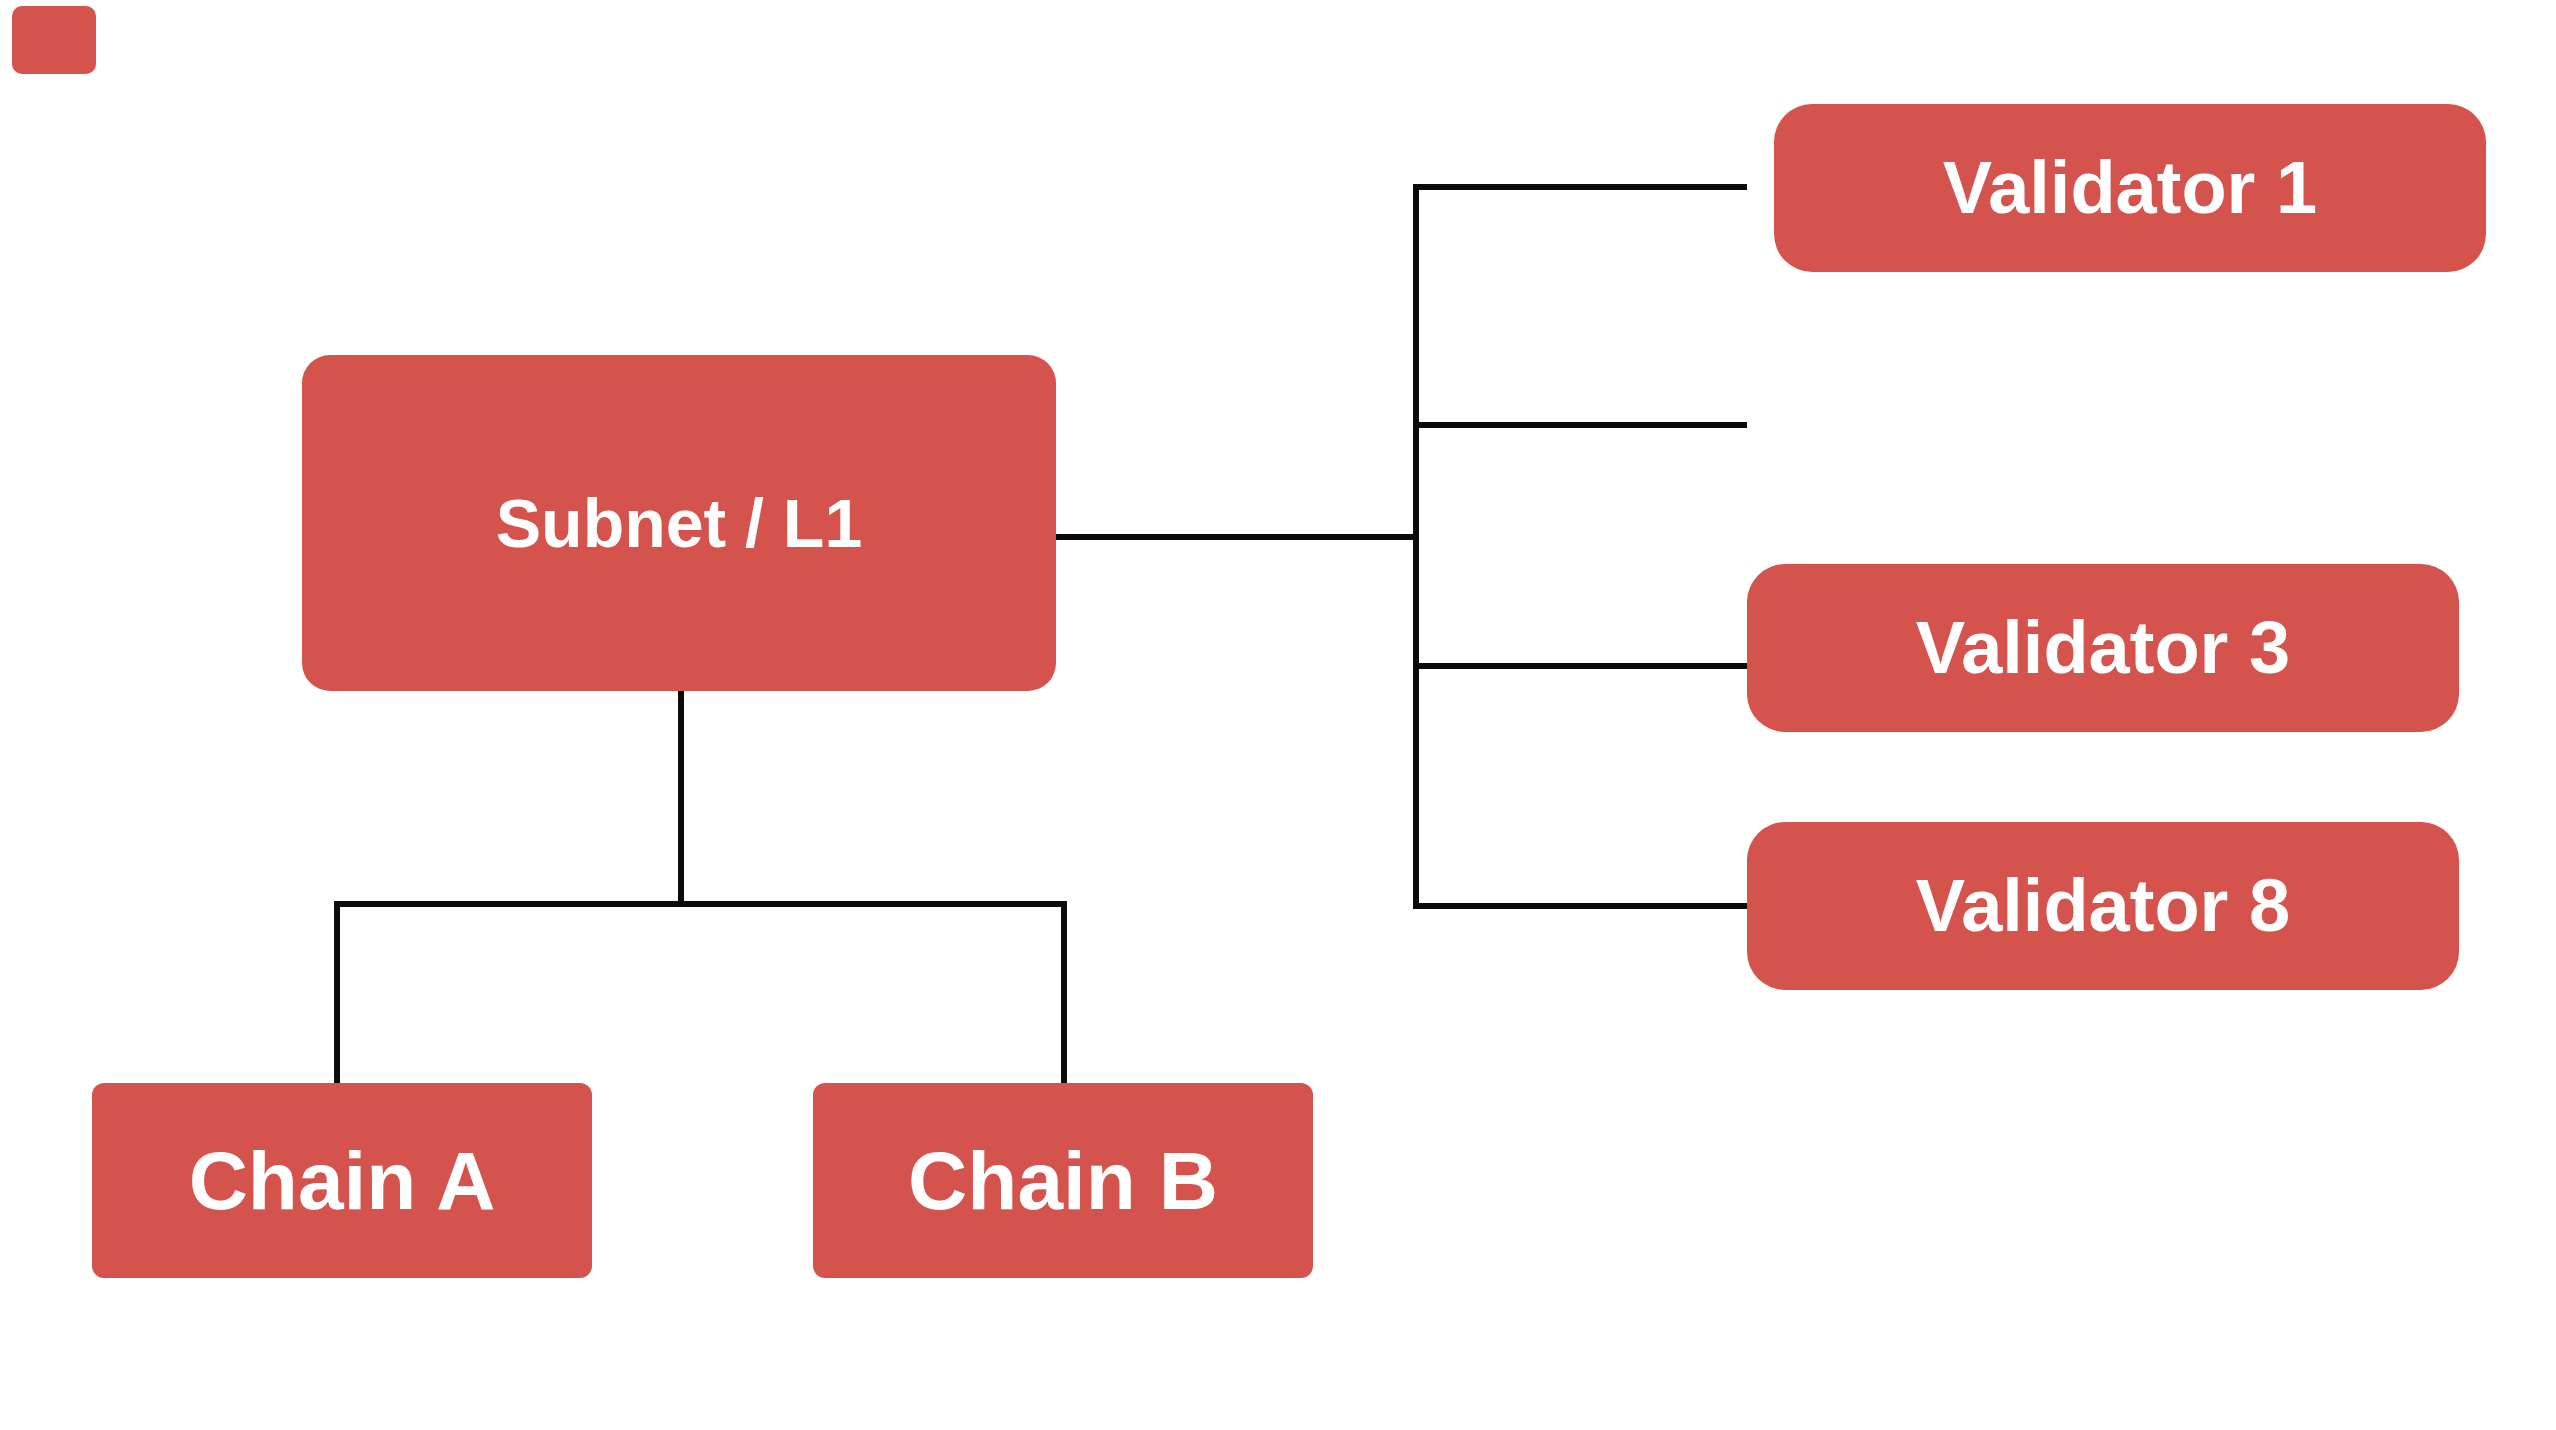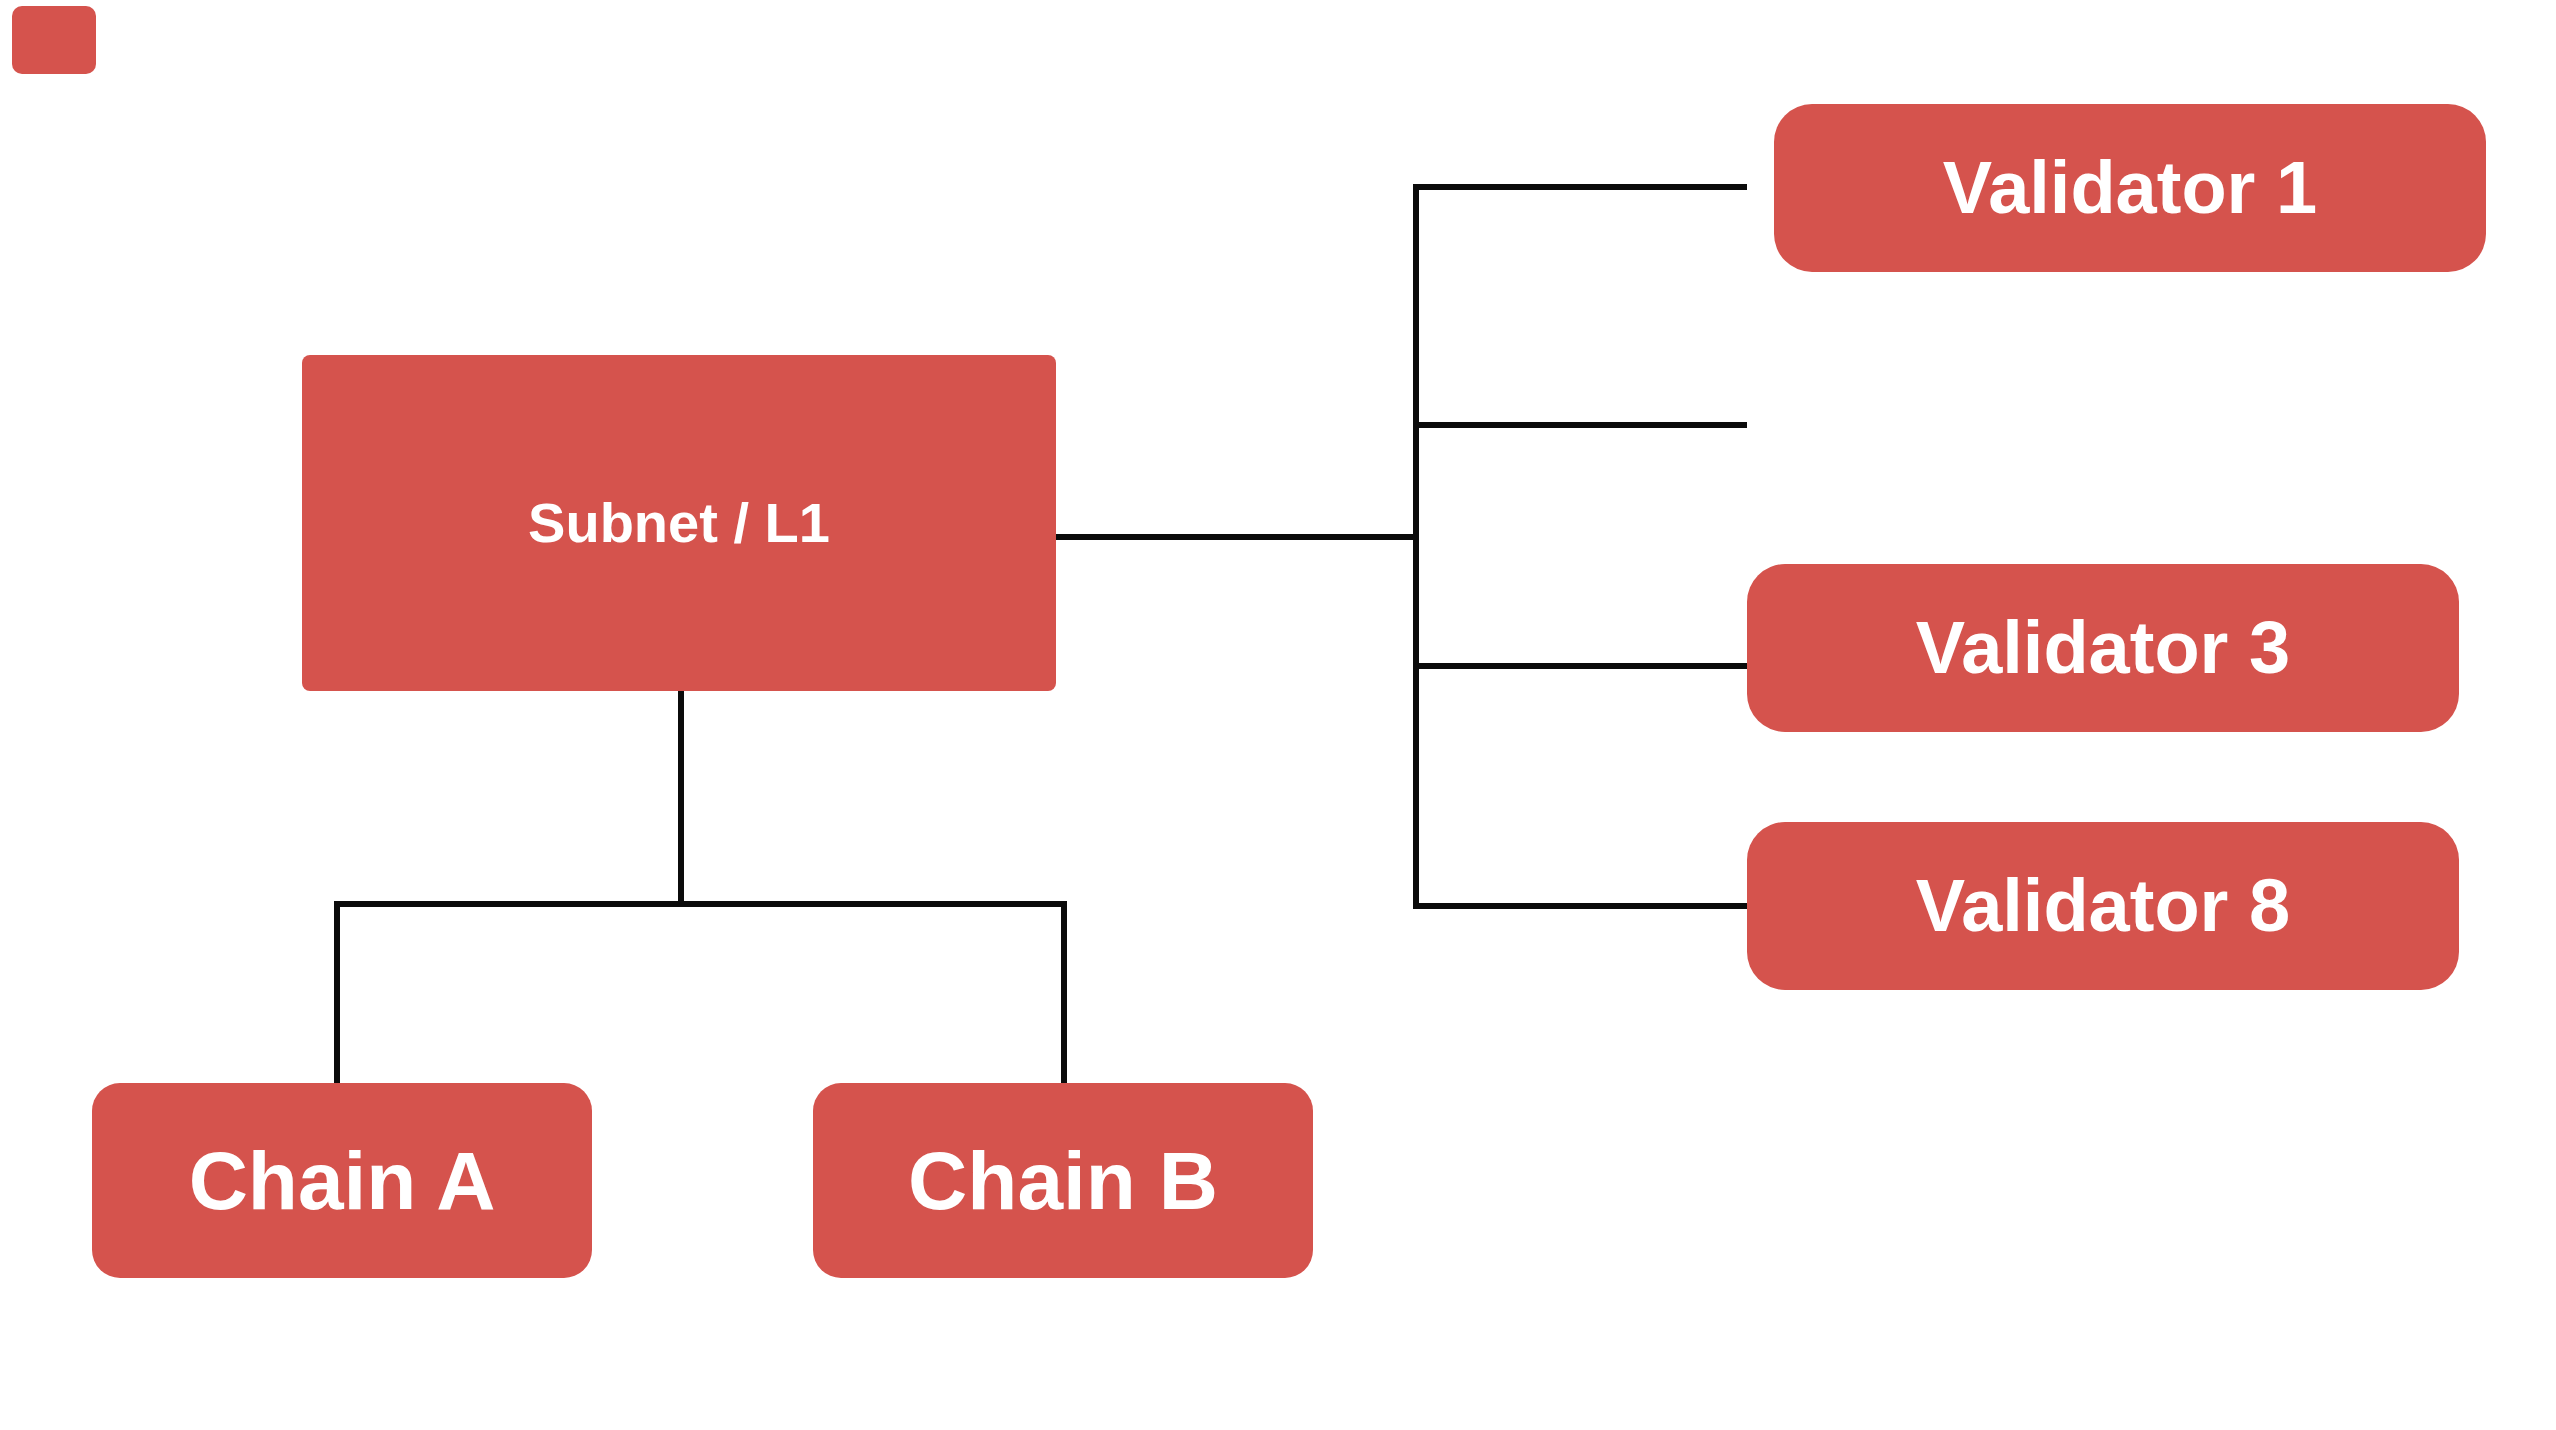--- a/index.html
+++ b/index.html
@@ -33,39 +33,39 @@
 
   
   #corner-artifact {
     left: 12px; top: 6px; width: 84px; height: 68px;
     border-radius: 10px;
   }
 
   
   #subnet-node {
     left: 302px; top: 355px; width: 754px; height: 336px;
-    border-radius: 8px;
-    font-size: 56px;
+    border-radius: 28px;
+    font-size: 68px;
   }
 
   
   .validator-node {
     left: 1747px; width: 712px; height: 168px;
     border-radius: 38px;
     font-size: 74px;
   }
   #validator-1-node { top: 104px; margin-left: 27px; }
   #validator-2-node { top: 342px; }
   #validator-3-node { top: 564px; }
   #validator-4-node { top: 822px; }
 
   
   .chain-node {
     top: 1083px; width: 500px; height: 195px;
-    border-radius: 28px;
+    border-radius: 12px;
     font-size: 82px;
   }
   #chain-a-node { left: 92px; }
   #chain-b-node { left: 813px; }
 
   
   #connector-subnet-trunk   { left: 1056px; top: 534px; width: 363px; height: 6px; }
   #connector-trunk-vertical { left: 1413px; top: 184px; width: 6px;  height: 725px; }
   #connector-branch-1 { left: 1413px; top: 184px; width: 334px; height: 6px; }
   #connector-branch-2 { left: 1413px; top: 422px; width: 334px; height: 6px; }

